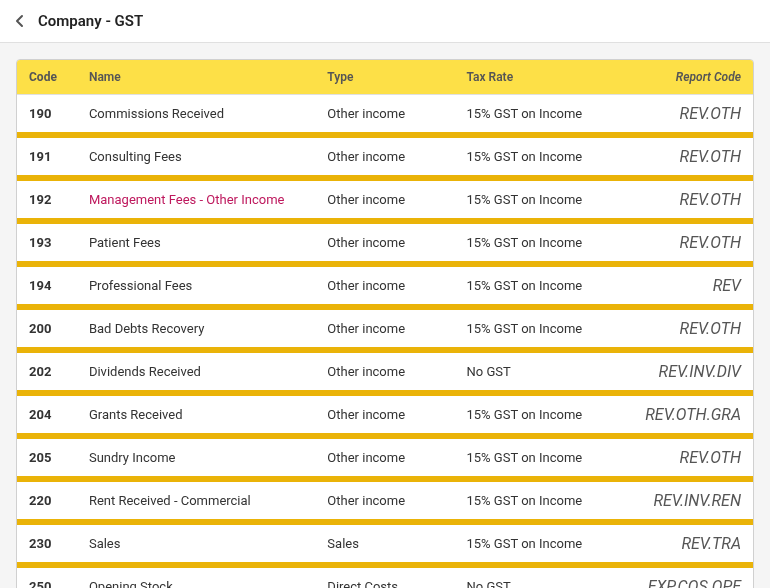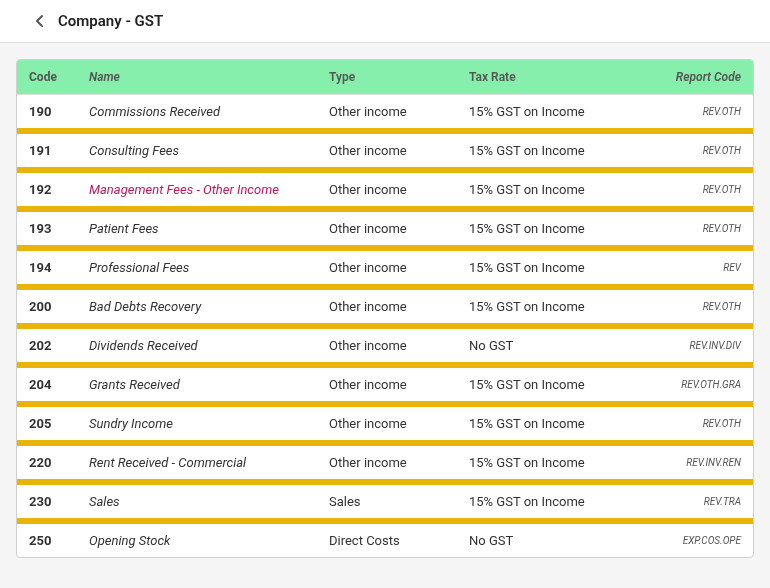--- a/index.html
+++ b/index.html
@@ -5,21 +5,21 @@
     * { box-sizing: border-box; margin: 0; padding: 0; }
     body {
       font-family: -apple-system, BlinkMacSystemFont, 'Segoe UI', Roboto, sans-serif;
       background: #f5f5f5;
       font-size: 13px;
       color: #333;
     }
     .header {
       display: flex;
       align-items: center;
-      padding: 12px 32px;
+      padding: 12px 12px;
       background: #fff;
       border-bottom: 1px solid #e0e0e0;
     }
     .back-btn {
       display: flex;
       align-items: center;
       cursor: pointer;
       color: #555;
       margin-right: 10px;
     }
@@ -35,21 +35,21 @@
       background: #fff;
       border: 1px solid #d0d0d0;
       border-radius: 4px;
       overflow: hidden;
     }
     table {
       width: 100%;
       border-collapse: collapse;
     }
     thead tr {
-      background: #86efac;
+      background: #fde047;
       border-bottom: 1px solid #e0e0e0;
     }
     thead th {
       padding: 10px 12px;
       text-align: left;
       font-weight: 600;
       color: #555;
       font-size: 12px;
     }
     tbody tr {
@@ -62,38 +62,37 @@
       padding: 9px 12px;
       font-size: 13px;
       color: #333;
     }
     .col-code {
       width: 60px;
       font-weight: 700;
     }
     .col-name {
       width: 240px;
-      font-style: italic;
     }
     .col-type {
       width: 140px;
     }
     .col-taxrate {
       width: 180px;
     }
     .col-reportcode {
       text-align: right;
       font-style: italic;
     }
     .link-text {
       color: #be185d;
       cursor: pointer;
     }
     .report-code {
-      font-size: 10px;
+      font-size: 16px;
       color: #555;
     }
   </style>
 </head>
 <body>
 
 <div class="header">
   <div class="back-btn">
     <svg width="16" height="16" viewBox="0 0 16 16" fill="none">
       <path d="M10 3L5 8L10 13" stroke="#555" stroke-width="2" stroke-linecap="round" stroke-linejoin="round"></path>

